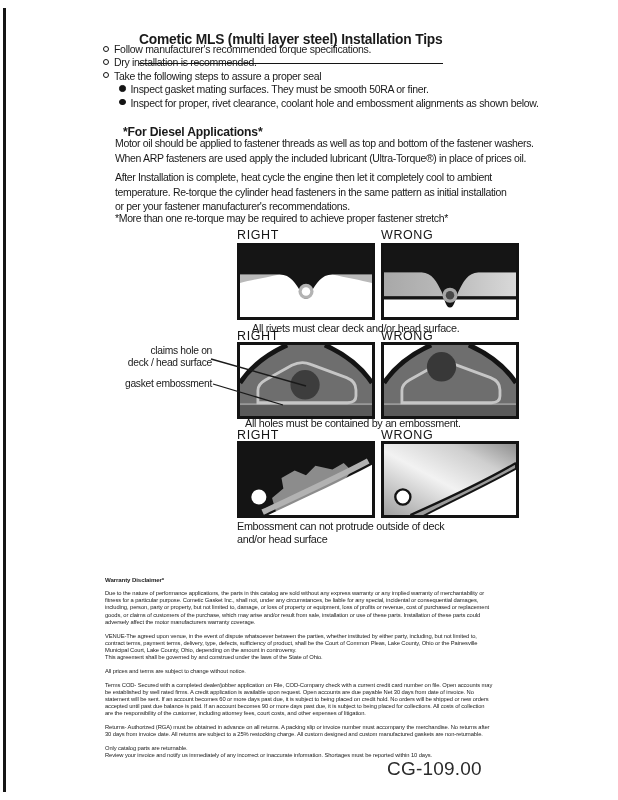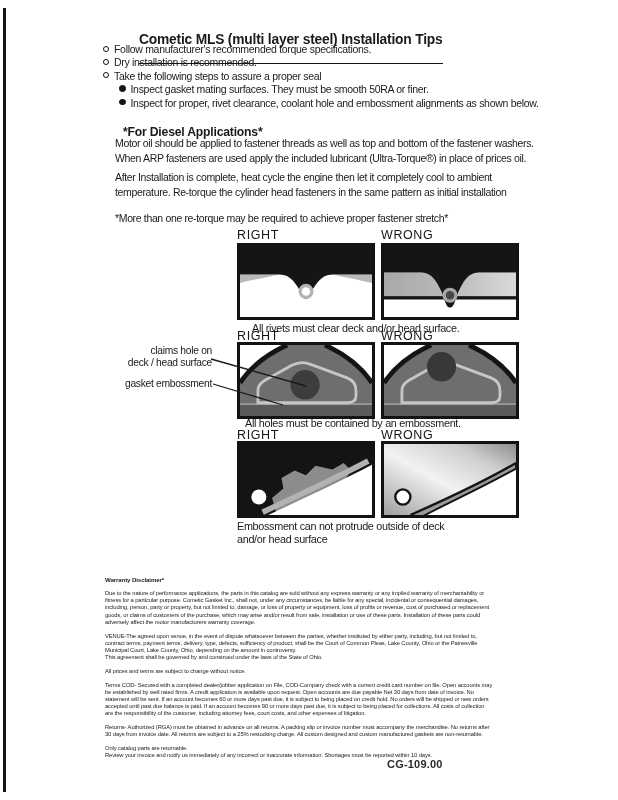--- a/index.html
+++ b/index.html
@@ -25,21 +25,21 @@
   .fig-caption{position:absolute;font-size:10.8px;letter-spacing:-0.3px;line-height:12.5px;
                white-space:nowrap;}
   .side-label{position:absolute;left:96px;width:116px;text-align:right;font-size:10.3px;
               letter-spacing:-0.3px;line-height:11.5px;}
   .leader-svg{position:absolute;left:205px;top:350px;z-index:6;pointer-events:none;}
   .warranty{position:absolute;left:105px;top:576px;font-size:5.8px;letter-spacing:-0.1px;
             line-height:7.15px;color:#222;}
   .warranty .w-head{font-weight:bold;font-size:6.1px;margin-bottom:7px;}
   .w-par{margin-bottom:6.6px;}
   .w-line{white-space:nowrap;}
-  .doc-code{position:absolute;left:387px;top:758px;font-size:11px;letter-spacing:0.2px;color:#2a2a2a;font-weight:bold;}
+  .doc-code{position:absolute;left:387px;top:758px;font-size:19px;letter-spacing:0.2px;color:#2a2a2a;}
 </style>
 </head>
 <body>
 
 <div class="page">
 
   <div class="left-rule"></div>
 
   <h1 class="title">Cometic MLS (multi layer steel) Installation Tips</h1>
 
@@ -54,20 +54,21 @@
   <h2 class="sec-head">*For Diesel Applications*</h2>
 
   <div class="body-par" style="top:136px">
     <div class="w-line">Motor oil should be applied to fastener threads as well as top and bottom of the fastener washers.</div>
     <div class="w-line">When ARP fasteners are used apply the included lubricant (Ultra-Torque®) in place of prices oil.</div>
   </div>
 
   <div class="body-par" style="top:170px">
     <div class="w-line">After Installation is complete, heat cycle the engine then let it completely cool to ambient</div>
     <div class="w-line">temperature. Re-torque the cylinder head fasteners in the same pattern as initial installation</div>
+    <div class="w-line">or per your fastener manufacturer's recommendations.</div>
   </div>
 
   <div class="body-par" style="top:211px">*More than one re-torque may be required to achieve proper fastener stretch*</div>
 
   <div class="fig-label" style="left:237px;top:228px">RIGHT</div>
   <div class="fig-label" style="left:381px;top:228px">WRONG</div>
 
   <div class="fig-box" style="left:237px;top:243px">
     <svg width="132" height="71" viewBox="0 0 140 75" preserveAspectRatio="none">
       <rect width="140" height="75" fill="#ffffff"></rect>

